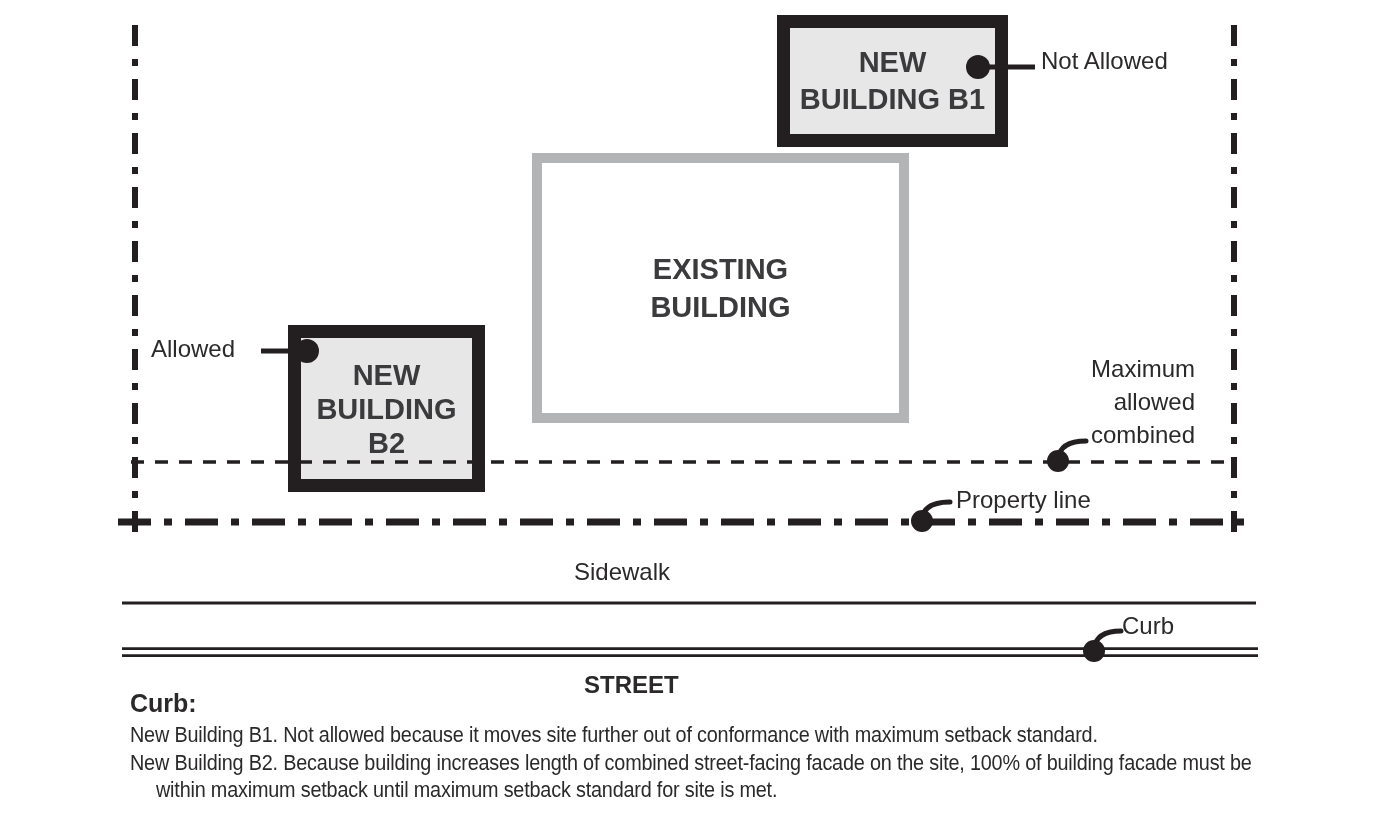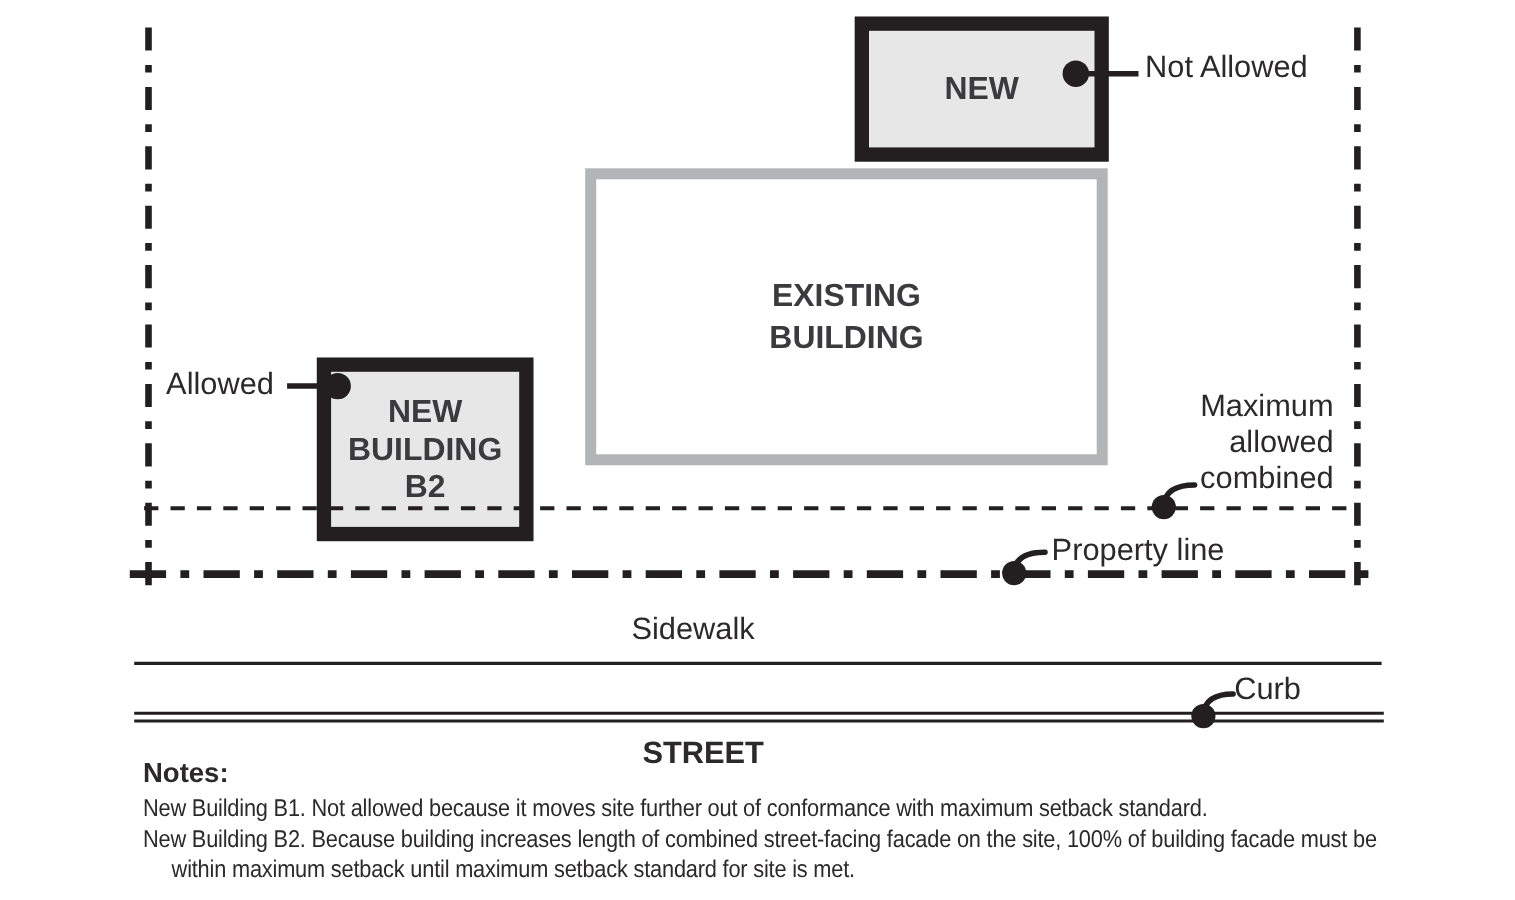--- a/index.html
+++ b/index.html
@@ -6,44 +6,45 @@
   #stage{
     position:relative;width:1377px;height:818px;background:#ffffff;overflow:hidden;
     font-family:"Liberation Sans",sans-serif;
   }
   .box{position:absolute;box-sizing:border-box;display:flex;flex-direction:column;
        justify-content:center;align-items:center;text-align:center;z-index:1;}
   .box .bl{display:block;font-weight:bold;color:var(--building-text);}
   #b1{left:777px;top:15px;width:231px;height:132px;border:13px solid var(--ink);
       background:var(--building-fill);}
   #b1 .bl{font-size:29px;line-height:37px;}
-  #existing{left:532px;top:153px;width:475px;height:270px;border:10px solid var(--gray-border);
+  #existing{left:532px;top:153px;width:377px;height:270px;border:10px solid var(--gray-border);
       background:#ffffff;}
   #existing .bl{font-size:29px;line-height:38px;}
   #b2{left:288px;top:325px;width:197px;height:167px;border:13px solid var(--ink);
       background:var(--building-fill);}
   #b2 .bl{font-size:29px;line-height:34px;}
   svg.overlay{position:absolute;left:0;top:0;z-index:5;pointer-events:none;}
   .ln{stroke:var(--ink);fill:none;}
   .dot{fill:var(--ink);stroke:none;}
-  .lbl{position:absolute;font-size:28px;line-height:32px;color:var(--label-text);
+  .lbl{position:absolute;font-size:24px;line-height:32px;color:var(--label-text);
        white-space:nowrap;z-index:6;}
   .bold{font-weight:bold;}
   .note{font-size:22px;letter-spacing:-0.2px;transform:scaleX(0.9);transform-origin:left center;}
   #notes-heading{font-size:25px;line-height:30px;}
   #max-setback-label{line-height:33px;}
   #max-setback-label span{display:block;text-align:right;}
 </style>
 </head>
 <body>
 
 <div id="stage">
 
   <div id="b1" class="box">
     <span class="bl">NEW</span>
+    <span class="bl">BUILDING B1</span>
   </div>
 
   <div id="existing" class="box">
     <span class="bl">EXISTING</span>
     <span class="bl">BUILDING</span>
   </div>
 
   <div id="b2" class="box">
     <span class="bl">NEW</span>
     <span class="bl">BUILDING</span>
@@ -91,21 +92,21 @@
   </div>
 
   <div class="lbl" style="left:956px;top:484px;">Property line</div>
 
   <div class="lbl" style="left:574px;top:556px;">Sidewalk</div>
 
   <div class="lbl" style="left:1122px;top:610px;">Curb</div>
 
   <div class="lbl bold" style="left:584px;top:669px;">STREET</div>
 
-  <div class="lbl bold" id="notes-heading" style="left:130px;top:688px;">Notes:</div>
+  <div class="lbl bold" id="notes-heading" style="left:130px;top:688px;">Curb:</div>
 
   <div class="lbl note" style="left:130px;top:719px;">New Building B1. Not allowed because it moves site further out of conformance with maximum setback standard.</div>
 
   <div class="lbl note" style="left:130px;top:747px;">New Building B2. Because building increases length of combined street-facing facade on the site, 100% of building facade must be</div>
 
   <div class="lbl note" style="left:156px;top:774px;">within maximum setback until maximum setback standard for site is met.</div>
 
 </div>
 
 </body></html>

